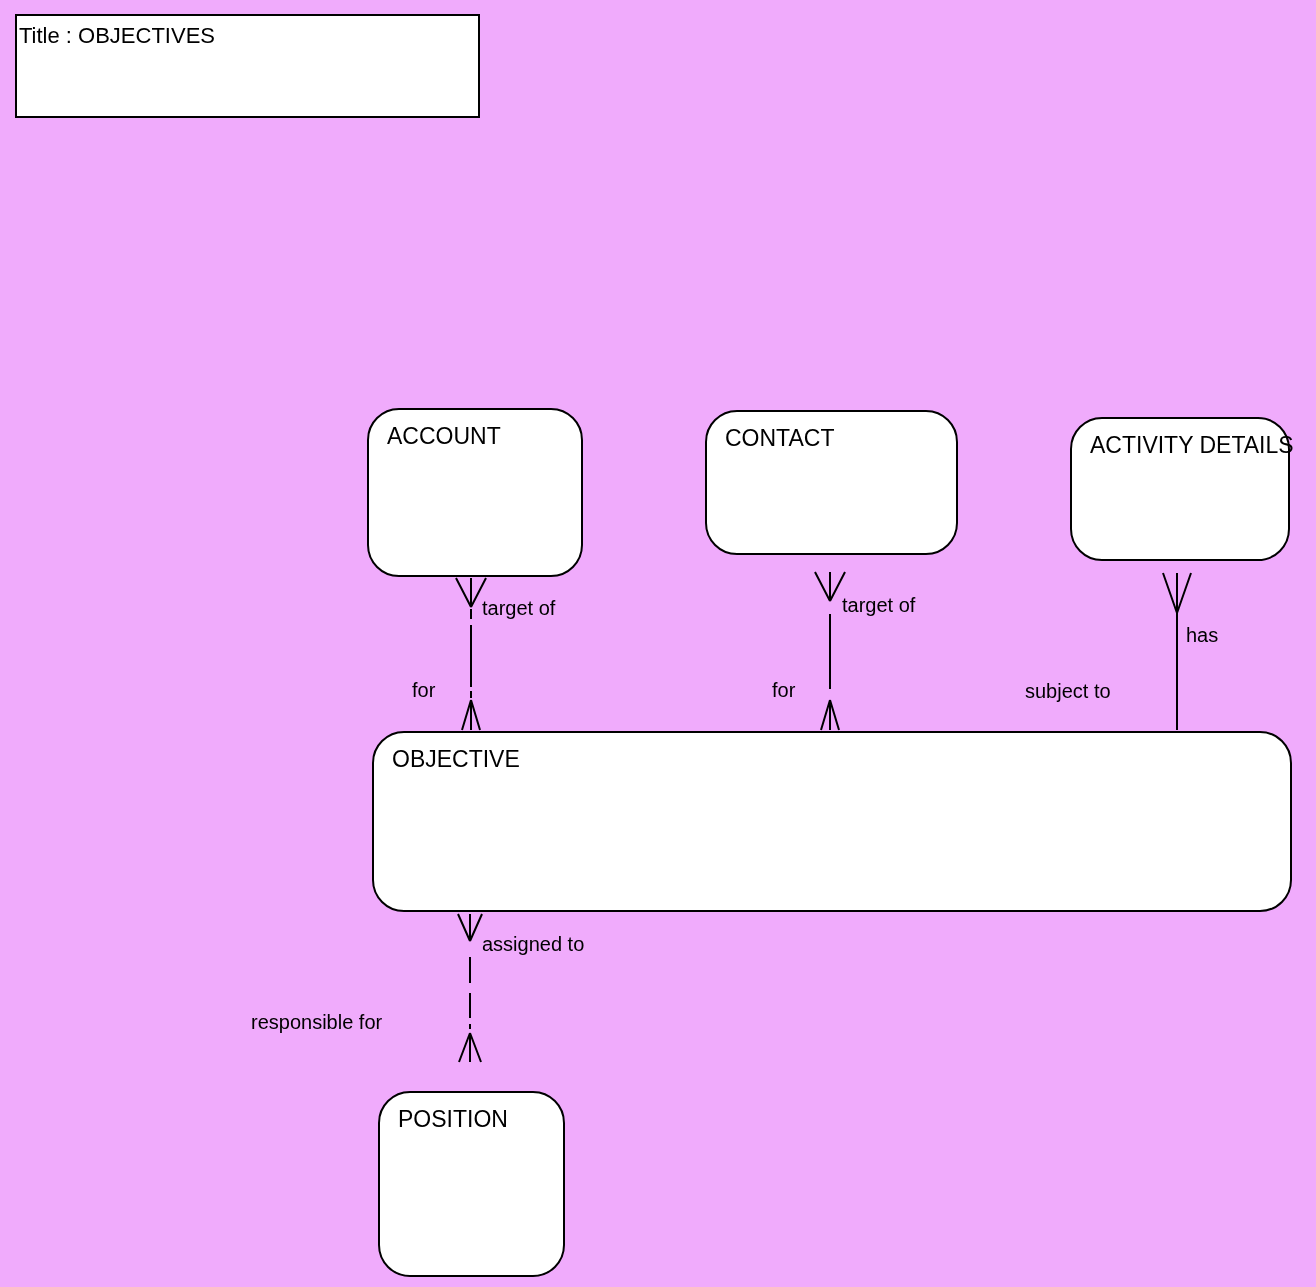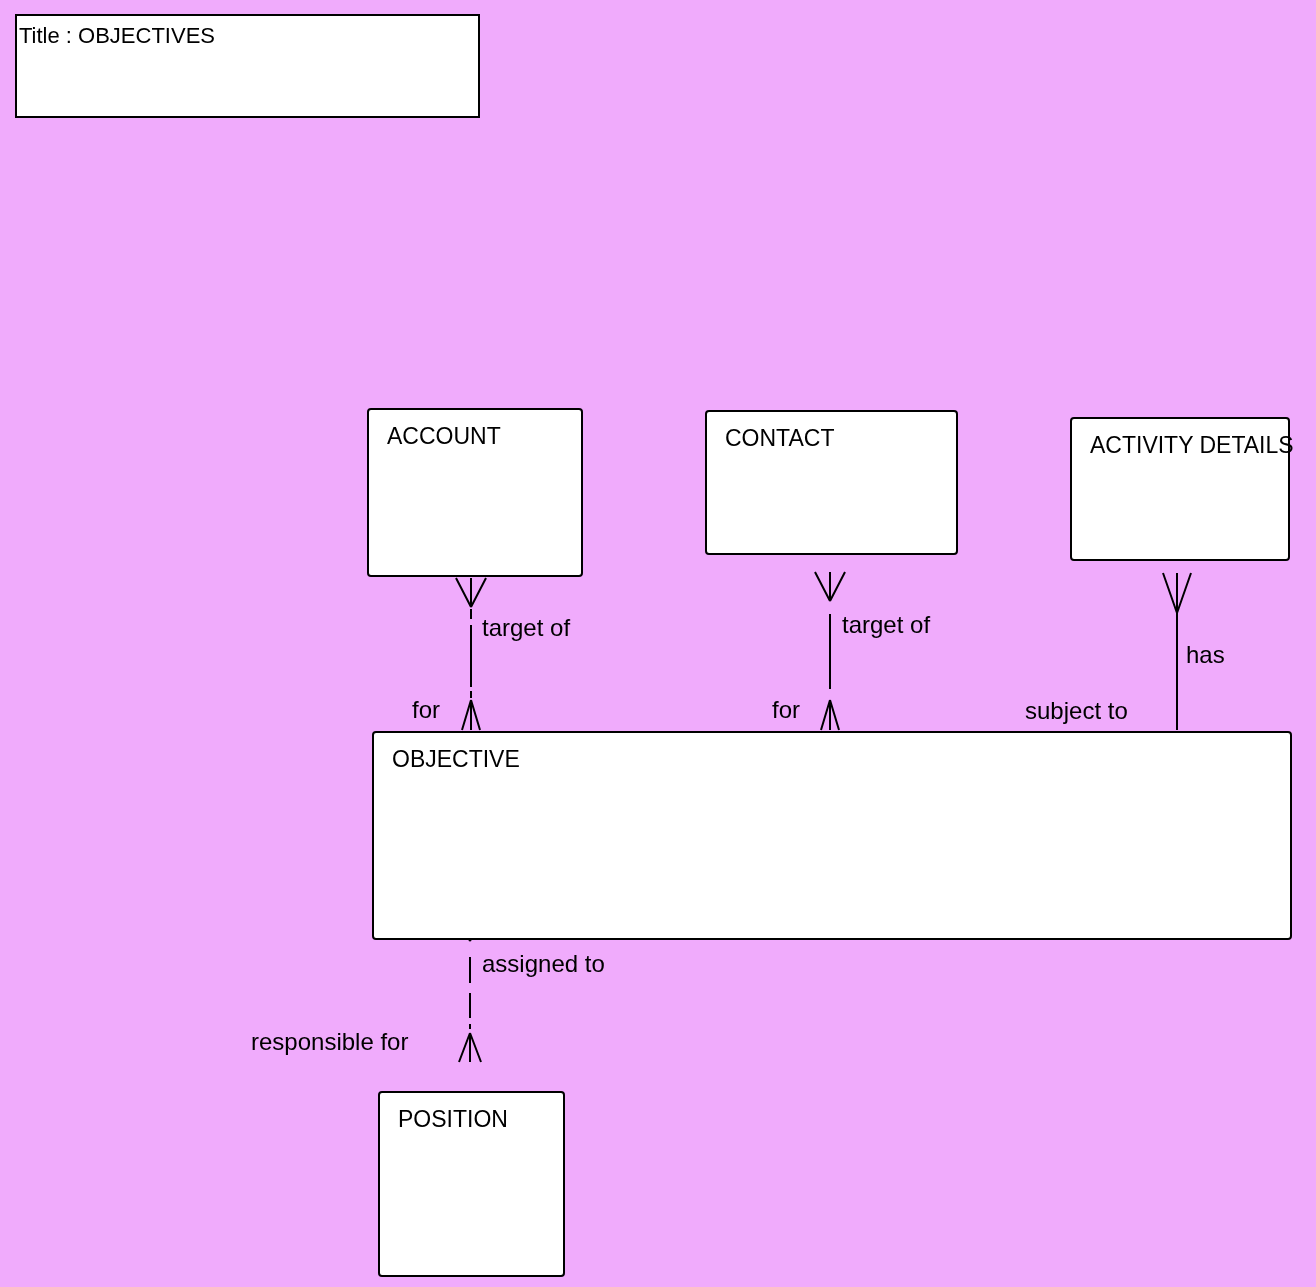--- a/index.html
+++ b/index.html
@@ -24,43 +24,42 @@
     background: #ffffff;
     padding: 6px 0 0 2px;
     font-size: 22px;
     line-height: 27px;
     white-space: nowrap;
   }
 
   .entity {
     position: absolute;
     border: 2px solid #000000;
-    border-radius: 4px;
+    border-radius: 32px;
     background: #ffffff;
   }
   .entity-label {
     position: absolute;
     left: 18px;
     top: 13px;
     font-size: 23px;
     white-space: nowrap;
   }
 
   #entity-account          { left: 367px;  top: 408px;  width: 216px; height: 169px; }
   #entity-contact          { left: 705px;  top: 410px;  width: 253px; height: 145px; }
   #entity-activity-details { left: 1070px; top: 417px;  width: 220px; height: 144px; }
-  #entity-objective        { left: 372px;  top: 731px;  width: 920px; height: 209px; }
+  #entity-objective        { left: 372px;  top: 731px;  width: 920px; height: 181px; }
   #entity-position         { left: 378px;  top: 1063px; width: 187px; height: 186px; margin-top: 28px; }
 
   .rel-label {
     position: absolute;
-    font-size: 24px;
+    font-size: 20px;
     line-height: 22px;
     white-space: nowrap;
-    margin-top: 20px;
   }
   #lbl-target-of-account  { left: 482px;  top: 597px; }
   #lbl-for-account        { left: 412px;  top: 679px; }
   #lbl-target-of-contact  { left: 842px;  top: 594px; }
   #lbl-for-contact        { left: 772px;  top: 679px; }
   #lbl-has                { left: 1186px; top: 624px; }
   #lbl-subject-to         { left: 1025px; top: 680px; text-align: right; }
   #lbl-assigned-to        { left: 482px;  top: 933px; }
   #lbl-responsible-for    { left: 251px;  top: 1011px; }
 

